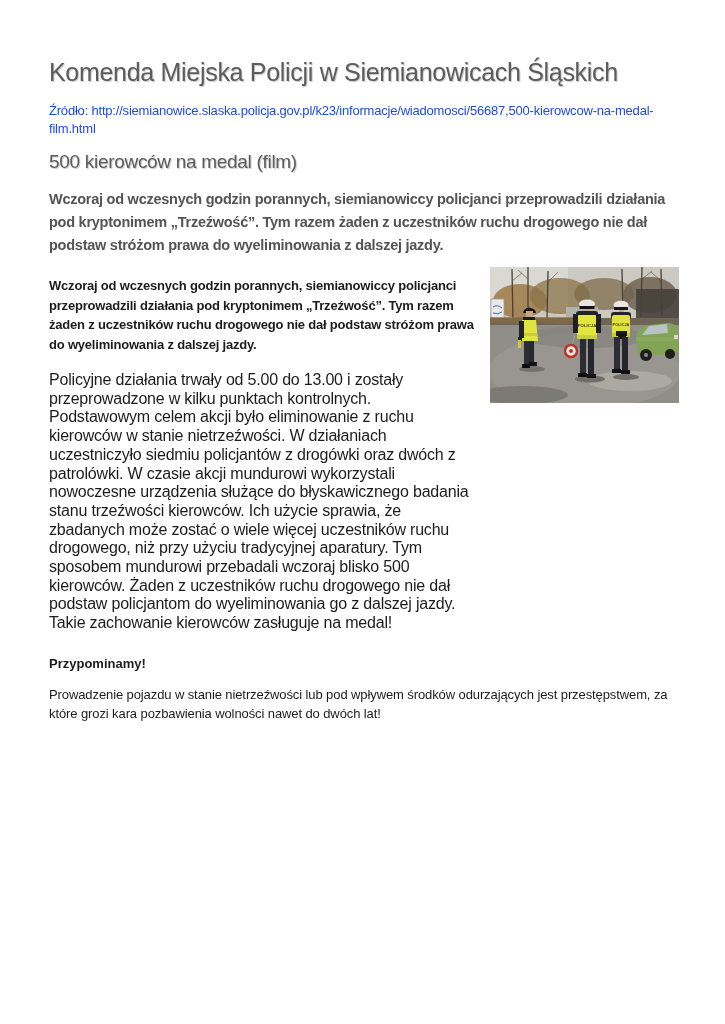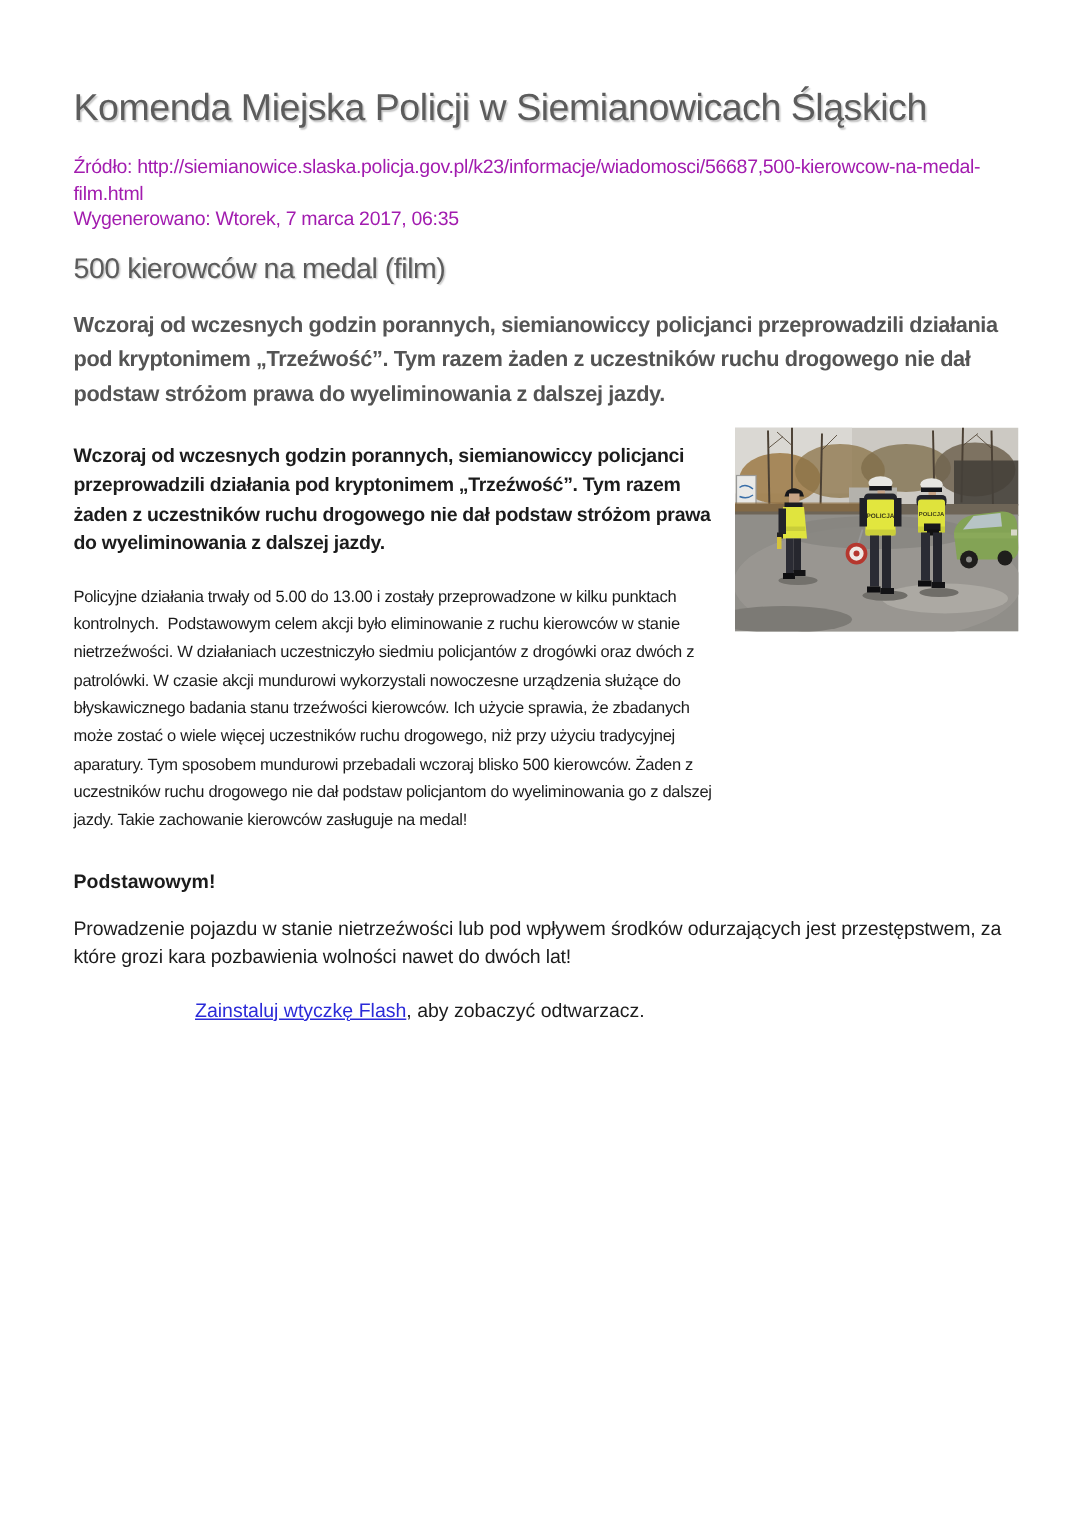--- a/index.html
+++ b/index.html
@@ -24,21 +24,21 @@
     margin: 0;
   }
   h1.site-title {
     font-size: 25px;
     line-height: 28px;
     margin-bottom: 16px;
   }
   .meta {
     font-size: 13px;
     line-height: 17.5px;
-    color: #a21caf;
+    color: #1d4ed8;
     margin: 0;
     letter-spacing: -0.2px;
   }
   h2.article-title {
     font-size: 19px;
     line-height: 29px;
     margin: 10px 0 12px 0;
   }
   .lead {
     font-size: 14.5px;
@@ -59,21 +59,21 @@
     padding-right: 10px;
   }
   .intro-bold {
     font-size: 13px;
     font-weight: bold;
     line-height: 19.5px;
     letter-spacing: -0.2px;
     margin: 9px 0 0 0;
   }
   .body-text {
-    font-size: 11px;
+    font-size: 16px;
     line-height: 18.7px;
     letter-spacing: -0.2px;
     margin: 17px 0 0 0;
   }
   .photo {
     display: block;
     width: 189px;
     height: 136px;
     flex: 0 0 189px;
   }
@@ -100,21 +100,20 @@
   }
 </style>
 </head>
 <body>
 
 <div class="page">
 
   <h1 class="site-title">Komenda Miejska Policji w Siemianowicach Śląskich</h1>
 
   <p class="meta">Źródło: http://siemianowice.slaska.policja.gov.pl/k23/informacje/wiadomosci/56687,500-kierowcow-na-medal-film.html</p>
-  <p class="meta">Wygenerowano: Wtorek, 7 marca 2017, 06:35</p>
 
   <h2 class="article-title">500 kierowców na medal (film)</h2>
 
   <p class="lead">Wczoraj od wczesnych godzin porannych, siemianowiccy policjanci przeprowadzili działania pod kryptonimem „Trzeźwość”. Tym razem żaden z uczestników ruchu drogowego nie dał podstaw stróżom prawa do wyeliminowania z dalszej jazdy.</p>
 
   <div class="cols">
     <div class="col-text">
       <p class="intro-bold">Wczoraj od wczesnych godzin porannych, siemianowiccy policjanci przeprowadzili działania pod kryptonimem „Trzeźwość”. Tym razem żaden z uczestników ruchu drogowego nie dał podstaw stróżom prawa do wyeliminowania z dalszej jazdy.</p>
       <p class="body-text">Policyjne działania trwały od 5.00 do 13.00 i zostały przeprowadzone w kilku punktach kontrolnych.&nbsp; Podstawowym celem akcji było eliminowanie z ruchu kierowców w stanie nietrzeźwości. W działaniach uczestniczyło siedmiu policjantów z drogówki oraz dwóch z patrolówki. W czasie akcji mundurowi wykorzystali nowoczesne urządzenia służące do błyskawicznego badania stanu trzeźwości kierowców. Ich użycie sprawia, że zbadanych może zostać o wiele więcej uczestników ruchu drogowego, niż przy użyciu tradycyjnej aparatury. Tym sposobem mundurowi przebadali wczoraj blisko 500 kierowców. Żaden z uczestników ruchu drogowego nie dał podstaw policjantom do wyeliminowania go z dalszej jazdy. Takie zachowanie kierowców zasługuje na medal!</p>
     </div>
@@ -221,19 +220,18 @@
         <rect x="5" y="30" width="11" height="5" fill="#18181b"></rect>
         <rect x="7" y="34" width="8" height="4" fill="#111111"></rect>
         <rect x="3" y="36" width="6" height="32" fill="#2b2c34"></rect>
         <rect x="11" y="36" width="6" height="33" fill="#26272e"></rect>
         <rect x="1" y="68" width="9" height="4" fill="#0e0e10"></rect>
         <rect x="10" y="69" width="9" height="4" fill="#131315"></rect>
       </g>
     </svg>
   </div>
 
-  <p class="reminder-heading">Podstawowym!</p>
+  <p class="reminder-heading">Przypominamy!</p>
 
   <p class="reminder-text">Prowadzenie pojazdu w stanie nietrzeźwości lub pod wpływem środków odurzających jest przestępstwem, za które grozi kara pozbawienia wolności nawet do dwóch lat!</p>
 
-  <p class="flash-line"><a class="flash-link" href="#">Zainstaluj wtyczkę Flash</a><span>, aby zobaczyć odtwarzacz.</span></p>
 
 </div>
 
 </body></html>

